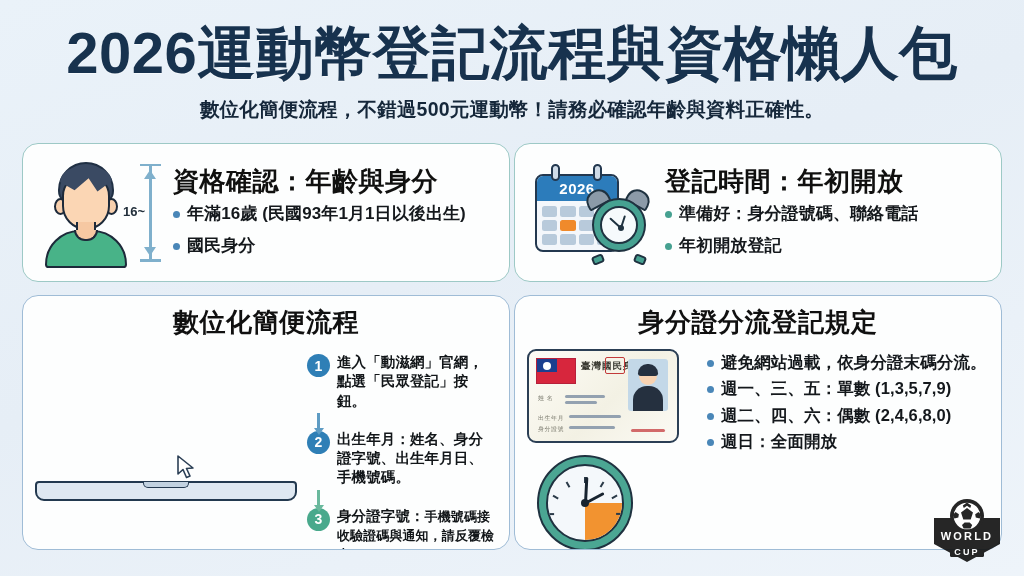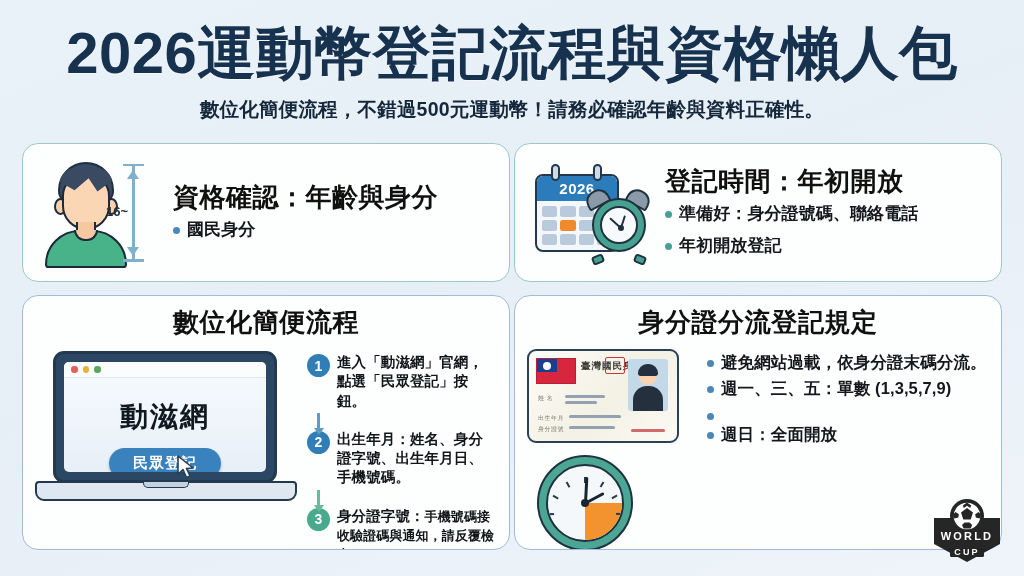--- a/index.html
+++ b/index.html
@@ -137,21 +137,21 @@
     background: #48b388; border: 2.5px solid #1d2a3a;
     border-radius: 38px 38px 4px 4px;
   }
   .p-collar {
     position: absolute; left: 31px; top: 70px; width: 24px; height: 11px;
     border: 2.3px solid #1d2a3a; border-top: none;
     border-radius: 0 0 14px 14px; background: #f6c8a2;
   }
 
   
-  .height-gauge { position: absolute; left: 80px; top: 8px; width: 32px; height: 102px; }
+  .height-gauge { position: absolute; left: 97px; top: 8px; width: 32px; height: 102px; }
   .hg-line {
     position: absolute; left: 15px; top: 4px; width: 2.6px; height: 94px; background: #7fb0cc;
   }
   .hg-cap-t, .hg-cap-b {
     position: absolute; left: 6px; width: 21px; height: 2.6px; background: #7fb0cc;
   }
   .hg-cap-t { top: 2px; }
   .hg-cap-b { bottom: 2px; }
   .hg-arrow-up, .hg-arrow-dn {
     position: absolute; left: 10px; width: 0; height: 0;
@@ -416,20 +416,24 @@
           <div class="hg-line"></div>
           <div class="hg-arrow-up"></div>
           <div class="hg-arrow-dn"></div>
           <div class="hg-cap-b"></div>
           <div class="hg-label">16~</div>
         </div>
       </div>
       <div class="top-body">
         <div class="card-heading">資格確認：年齡與身分</div>
         <div class="bullets">
+          <div class="bullet">
+            <span class="dot blue"></span>
+            <span>年滿16歲 (民國93年1月1日以後出生)</span>
+          </div>
           <div class="bullet">
             <span class="dot blue"></span>
             <span>國民身分</span>
           </div>
         </div>
       </div>
     </div>
   </div>
 
   <div class="card top">
@@ -486,31 +490,20 @@
     </div>
   </div>
 
   <div class="card bottom">
     <div class="bottom-inner">
       <div class="bottom-heading">數位化簡便流程</div>
       <div class="bottom-content">
 
         <div class="laptop-col">
           <div class="laptop">
-            <div class="lt-lid">
-              <div class="lt-screen">
-                <div class="lt-bar">
-                  <span class="lt-dot r"></span>
-                  <span class="lt-dot y"></span>
-                  <span class="lt-dot g"></span>
-                </div>
-                <div class="lt-brand">動滋網</div>
-                <div class="lt-btn">民眾登記</div>
-              </div>
-            </div>
             <svg class="lt-cursor" viewBox="0 0 18 24">
               <path d="M1 1 L1 19 L6 14.5 L9.5 22.5 L13 21 L9.5 13.5 L16 13 Z" fill="#ffffff" stroke="#2b3f55" stroke-width="1.6" stroke-linejoin="round"></path>
             </svg>
             <div class="lt-base"></div>
             <div class="lt-notch"></div>
           </div>
         </div>
 
         <div class="steps-col">
           <div class="step">
@@ -593,20 +586,21 @@
           <div class="bullet">
             <span class="dot blue"></span>
             <span>避免網站過載，依身分證末碼分流。</span>
           </div>
           <div class="bullet">
             <span class="dot blue"></span>
             <span>週一、三、五：單數 (1,3,5,7,9)</span>
           </div>
           <div class="bullet">
             <span class="dot blue"></span>
+            <span>週二、四、六：偶數 (2,4,6,8,0)</span>
           </div>
           <div class="bullet">
             <span class="dot blue"></span>
             <span>週日：全面開放</span>
           </div>
         </div>
 
       </div>
     </div>
   </div>

